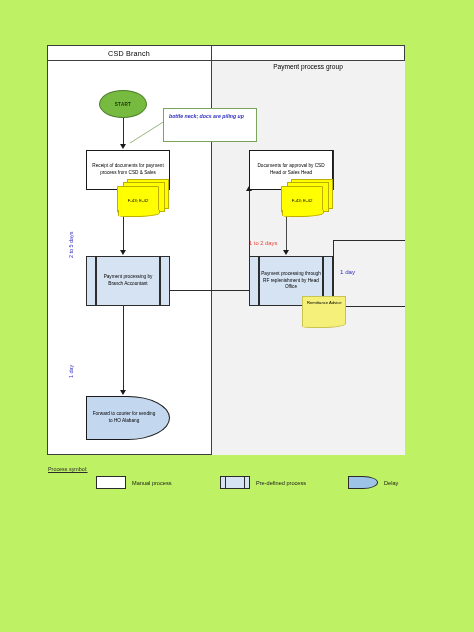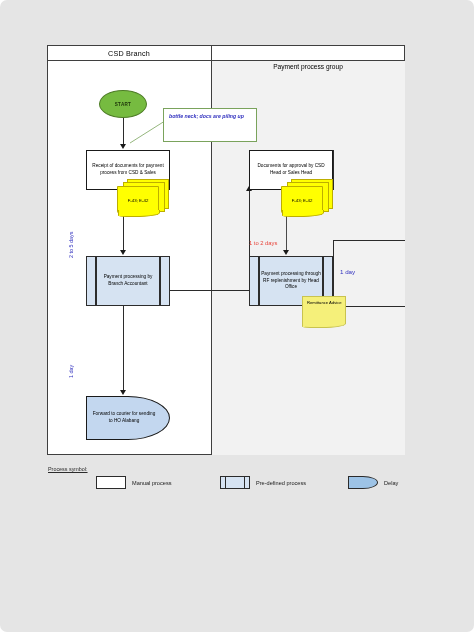--- a/index.html
+++ b/index.html
@@ -5,23 +5,22 @@
   * { box-sizing: border-box; }
   html, body {
     margin: 0; padding: 0;
     width: 474px; height: 632px;
     background: #ffffff;
     font-family: "Liberation Sans", sans-serif;
   }
   #page {
     position: relative;
     width: 474px; height: 632px;
-    background: #e5e5e5;
+    background: #bef264;
     overflow: hidden;
-    border-radius: 7px;
   }
 
   
   .lane-frame {
     position: absolute;
     left: 47px; top: 45px;
     width: 358px; height: 410px;
     border: 1.5px solid #3f3f3f;
     background: #ffffff;
   }

